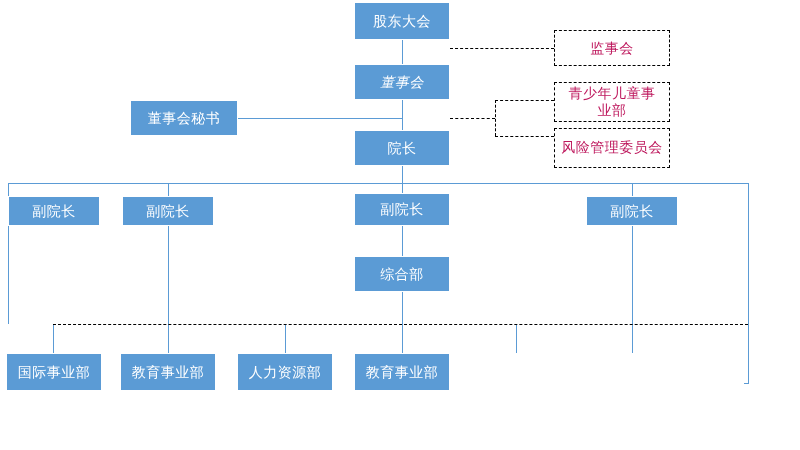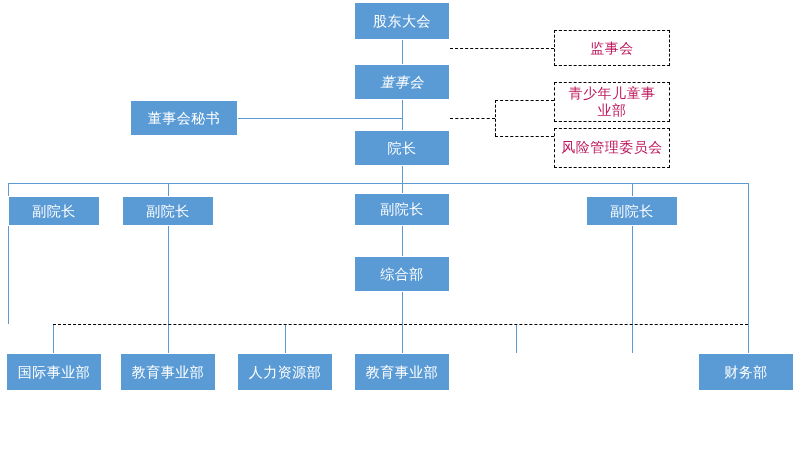--- a/index.html
+++ b/index.html
@@ -108,15 +108,14 @@
   <div class="node" style="left:122px;top:196px;width:92px;height:30px;">副院长</div>
   <div class="node" style="left:354px;top:193px;width:96px;height:33px;">副院长</div>
   <div class="node" style="left:586px;top:196px;width:92px;height:30px;">副院长</div>
 
   <div class="node" style="left:6px;top:353px;width:96px;height:38px;">国际事业部</div>
 
   <div class="node" style="left:354px;top:256px;width:96px;height:36px;">综合部</div>
   <div class="node" style="left:120px;top:353px;width:96px;height:38px;">教育事业部</div>
   <div class="node" style="left:237px;top:353px;width:96px;height:38px;">人力资源部</div>
   <div class="node" style="left:354px;top:353px;width:96px;height:38px;">教育事业部</div>
-  <div class="node" style="left:698px;top:353px;width:96px;height:38px;">财务部</div>
 
 </div>
 
 </body></html>

